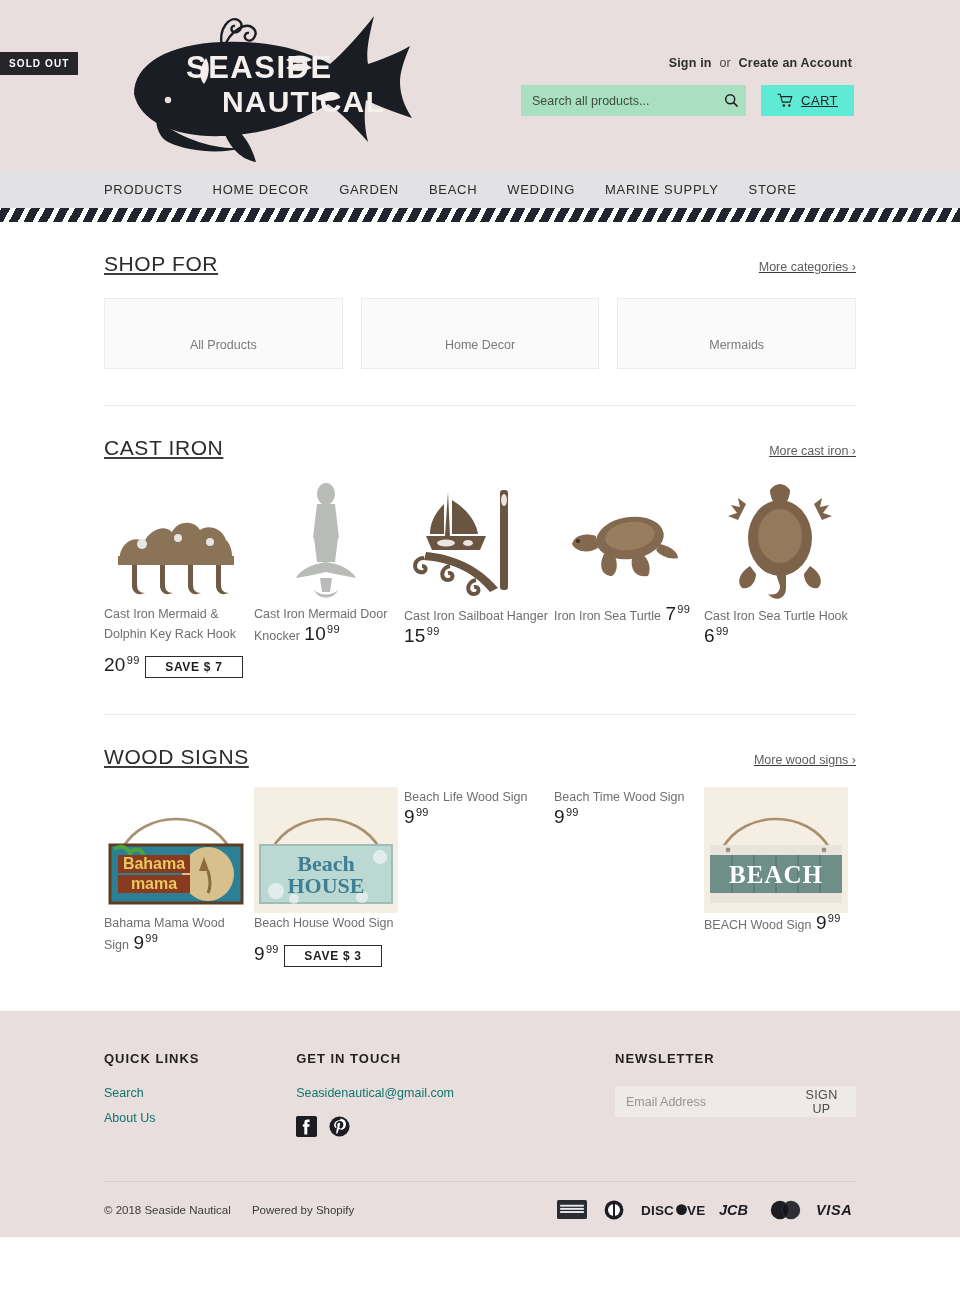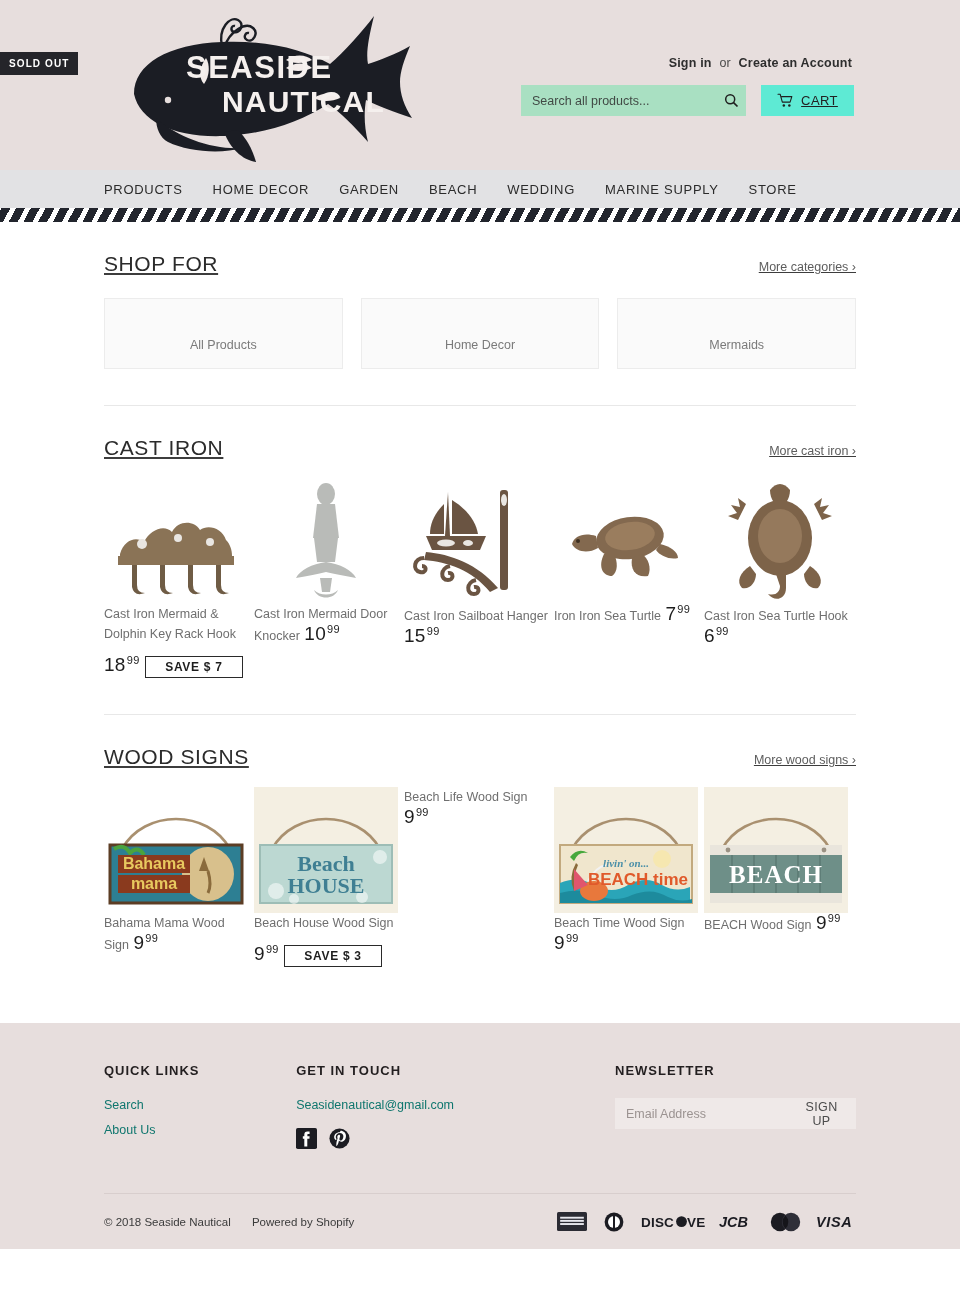--- a/index.html
+++ b/index.html
@@ -170,21 +170,21 @@
     border: 1px solid #2a2a2a;
     padding: 3px 19px;
     font-size: 12px;
     font-weight: bold;
     letter-spacing: .7px;
     color: #1d1d1d;
   }
 
   
   .footer {
-    margin-top: 56px;
+    margin-top: 44px;
     background: #e7dedd;
     padding-top: 40px;
   }
   .footer-cols {
     width: 752px; margin: 0 auto;
     display: flex;
   }
   .fcol-1 { width: 194px; }
   .fcol-2 { width: 322px; }
   .fcol-3 { flex: 1; }
@@ -350,21 +350,21 @@
             <g fill="#6f5c45">
               <path d="M26 87 h5 v20 q0 8 8 8 q-11 4 -13 -6 V87 Z"></path>
               <path d="M54 87 h5 v20 q0 8 8 8 q-11 4 -13 -6 V87 Z"></path>
               <path d="M82 87 h5 v20 q0 8 8 8 q-11 4 -13 -6 V87 Z"></path>
               <path d="M110 87 h5 v20 q0 8 8 8 q-11 4 -13 -6 V87 Z"></path>
             </g>
           </svg>
         </span>
         <span class="prod-title">Cast Iron Mermaid &amp; Dolphin Key Rack Hook</span>
         <span class="prod-price">
-          <span>18</span><sup>99</sup>
+          <span>20</span><sup>99</sup>
         </span>
         <span class="save-badge">SAVE $ 7</span>
       </a>
 
       <a class="prod" href="#">
         <span class="prod-img">
           <svg width="140" height="126" viewBox="0 0 140 126">
             <g fill="#b9bbb8">
               <ellipse cx="70" cy="16" rx="9" ry="11"></ellipse>
               <path d="M61 26 h18 l4 34 h-26 Z"></path>
@@ -508,38 +508,20 @@
       </a>
 
       <a class="prod" href="#">
         <span class="prod-title">Beach Life Wood Sign</span>
         <span class="prod-price">
           <span>9</span><sup>99</sup>
         </span>
       </a>
 
       <a class="prod" href="#">
-        <span class="prod-img">
-          <svg width="144" height="126" viewBox="0 0 144 126">
-            <rect width="144" height="126" fill="#f4efe2"></rect>
-            <path d="M18 62 C40 22 104 22 126 62" fill="none" stroke="#a9906f" stroke-width="2.6"></path>
-            <rect x="6" y="58" width="132" height="58" fill="#f0e6cd"></rect>
-            <rect x="6" y="58" width="132" height="58" fill="none" stroke="#c2a97e" stroke-width="2"></rect>
-            <path d="M6 96 q18 -8 34 2 q18 10 34 0 q18 -10 34 0 q14 8 28 2 v16 H6 Z" fill="#2aa5b8"></path>
-            <path d="M6 106 q20 -6 36 2 q20 8 36 0 q20 -8 36 2 q12 6 24 2 v4 H6 Z" fill="#1d8b9d"></path>
-            <circle cx="108" cy="72" r="9" fill="#f6e7b0"></circle>
-            <path d="M16 70 q8 -10 18 -4 q-10 -2 -14 8 Z" fill="#47a83c"></path>
-            <path d="M22 76 q-8 14 -2 28 l4 -2 q-6 -12 0 -24 Z" fill="#8a6b3c"></path>
-            <ellipse cx="40" cy="104" rx="14" ry="10" fill="#e8783c"></ellipse>
-            <path d="M34 94 q8 -14 18 -16" fill="none" stroke="#f2f2f2" stroke-width="2"></path>
-            <path d="M20 82 l14 16 l-14 6 Z" fill="#e0556e"></path>
-            <text x="72" y="80" fill="#4a8fa8" text-anchor="middle" font-family="'Liberation Serif', serif" font-size="11" font-style="italic" font-weight="bold">livin' on...</text>
-            <text x="84" y="98" fill="#e05a2b" text-anchor="middle" font-family="'Liberation Sans', sans-serif" font-size="17" font-weight="bold">BEACH time</text>
-          </svg>
-        </span>
         <span class="prod-title">Beach Time Wood Sign</span>
         <span class="prod-price">
           <span>9</span><sup>99</sup>
         </span>
       </a>
 
       <a class="prod" href="#">
         <span class="prod-img">
           <svg width="144" height="126" viewBox="0 0 144 126">
             <rect width="144" height="126" fill="#f4efe2"></rect>

